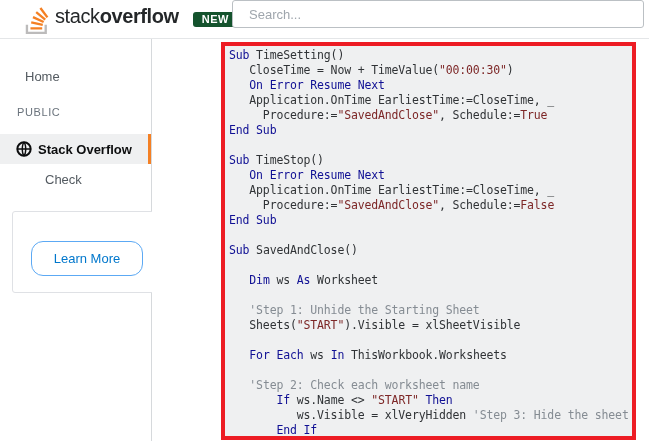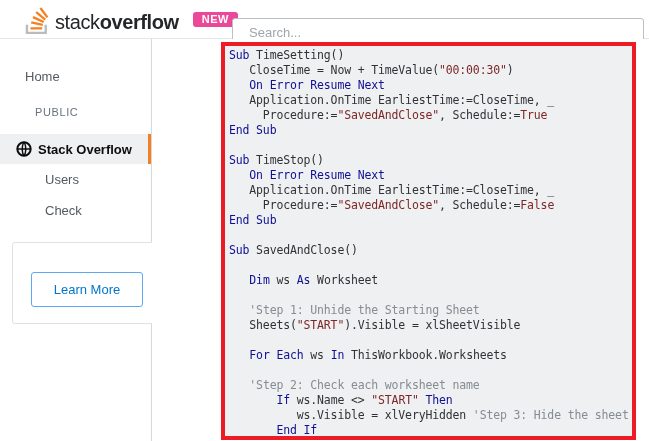--- a/index.html
+++ b/index.html
@@ -9,31 +9,31 @@
     background:#ffffff; color:#242729;
     overflow:hidden; position:relative;
   }
   
   .topbar {
     height:39px; width:100%;
     background:#fff; border-bottom:1px solid #e4e6e8;
     display:flex; align-items:center;
     padding-left:24px; position:relative;
   }
-  .logo { display:flex; align-items:flex-end; cursor:pointer; }
+  .logo { display:flex; align-items:flex-start; cursor:pointer; }
   .logo svg { display:block; margin-right:6px; }
   .logo-text { font-size:20px; color:#242729; letter-spacing:-0.4px; }
   .logo-text b { font-weight:bold; }
   .new-badge {
-    margin-left:14px; background:#ec4899; color:#fff;
+    margin-left:14px; background:#14532d; color:#fff;
     font-size:11px; font-weight:bold; letter-spacing:0.5px;
     padding:2px 9px; border-radius:3px; line-height:1;
   }
   .search-box {
-    position:absolute; left:232px; top:18px;
+    position:absolute; left:232px; top:0;
     width:412px; height:28px;
     border:1px solid #bbc0c4; border-radius:3px;
     font-size:13px; color:#3b4045;
     padding:0 10px 0 16px; outline:none;
     font-family:"Liberation Sans", sans-serif;
   }
   .search-box::placeholder { color:#9fa6ad; }
   
   .content { display:flex; height:402px; }
   .sidebar {
@@ -41,21 +41,21 @@
     padding-top:22px; background:#fff; flex:none;
   }
   .main { flex:1; position:relative; background:#fff; }
   
   .nav-item {
     font-size:13px; color:#535a60;
     padding:8px 0 8px 25px; cursor:pointer;
   }
   .nav-section {
     font-size:11px; color:#6a737c; letter-spacing:0.6px;
-    padding:0 0 0 35px; margin-top:14px; margin-bottom:8px;
+    padding:0 0 0 17px; margin-top:14px; margin-bottom:8px;
   }
   .nav-active {
     display:flex; align-items:center;
     background:#eff0f1; border-right:3px solid #f48024;
     padding:7px 0 7px 16px; cursor:pointer;margin-top:16px;
   }
   .nav-active .globe { margin-right:6px; display:flex; }
   .nav-active .lbl { font-size:13px; font-weight:bold; color:#0c0d0e; }
   .nav-sub { padding-left:45px; }
   
@@ -63,21 +63,21 @@
     margin:16px 10px 0 12px; width:148px;
     border:1px solid #dfe1e5; border-radius:3px;
     padding:13px 12px 16px 16px; background:#fff;
   }
   .teams-head { display:flex; justify-content:space-between; }
   .teams-title { font-size:15px; font-weight:bold; color:#242729; padding-top:4px; }
   .teams-sub { font-size:12.5px; color:#6a737c; margin-top:3px; }
   .teams-icon { flex:none; margin:-4px -4px 0 0; }
   .learn-more {
     display:block; margin:16px auto 0 2px; width:112px;
-    background:#fff; border:1px solid #5ca9f4; border-radius:3px;
+    background:#fff; border:1px solid #5ca9f4; border-radius:12px;
     color:#0077cc; font-size:13px; text-align:center;
     padding:9px 0; cursor:pointer;
     font-family:"Liberation Sans", sans-serif;
   }
   
   .code-panel {
     position:absolute; left:69px; top:3px;
     width:415px; height:398px;
     border:4px solid #ed1c24;
     background:#eff0f1; overflow:hidden;
@@ -118,21 +118,20 @@
     <div class="nav-section">PUBLIC</div>
     <div class="nav-active">
       <span class="globe">
         <svg width="16" height="16" viewBox="0 0 24 24">
           <circle cx="12" cy="12" r="10" fill="none" stroke="#0c0d0e" stroke-width="3"></circle>
           <path d="M2.5 12h19M12 2.2c3.4 3.1 3.4 16.5 0 19.6-3.4-3.1-3.4-16.5 0-19.6z" fill="none" stroke="#0c0d0e" stroke-width="2.2"></path>
         </svg>
       </span>
       <span class="lbl">Stack Overflow</span>
     </div>
-    <div class="nav-item nav-sub">Users</div>
     <div class="nav-item nav-sub">Check</div>
 
     <div class="teams-card">
       <button class="learn-more">Learn More</button>
     </div>
   </div>
 
   <div class="main">
     <div class="code-panel">
       <pre><span class="tok-kwd">Sub</span><span class="tok-pln"> TimeSetting()</span>

